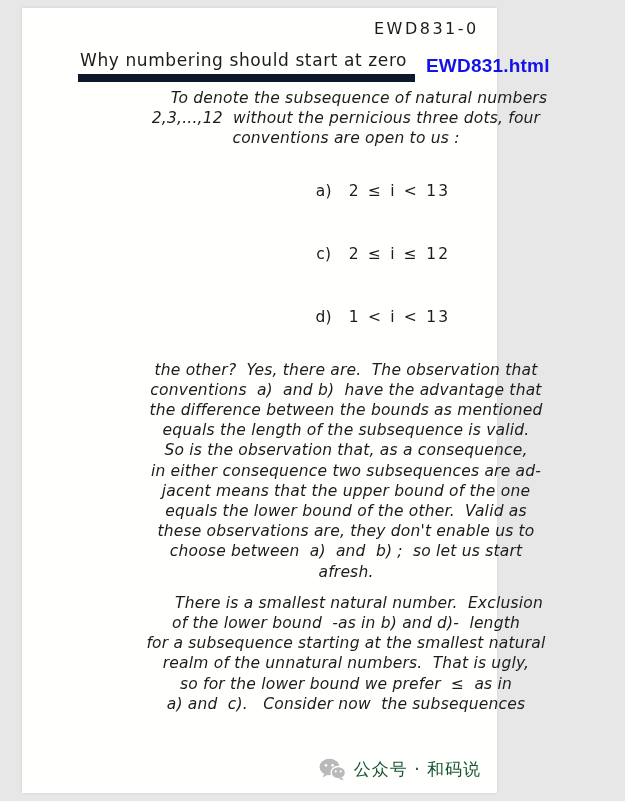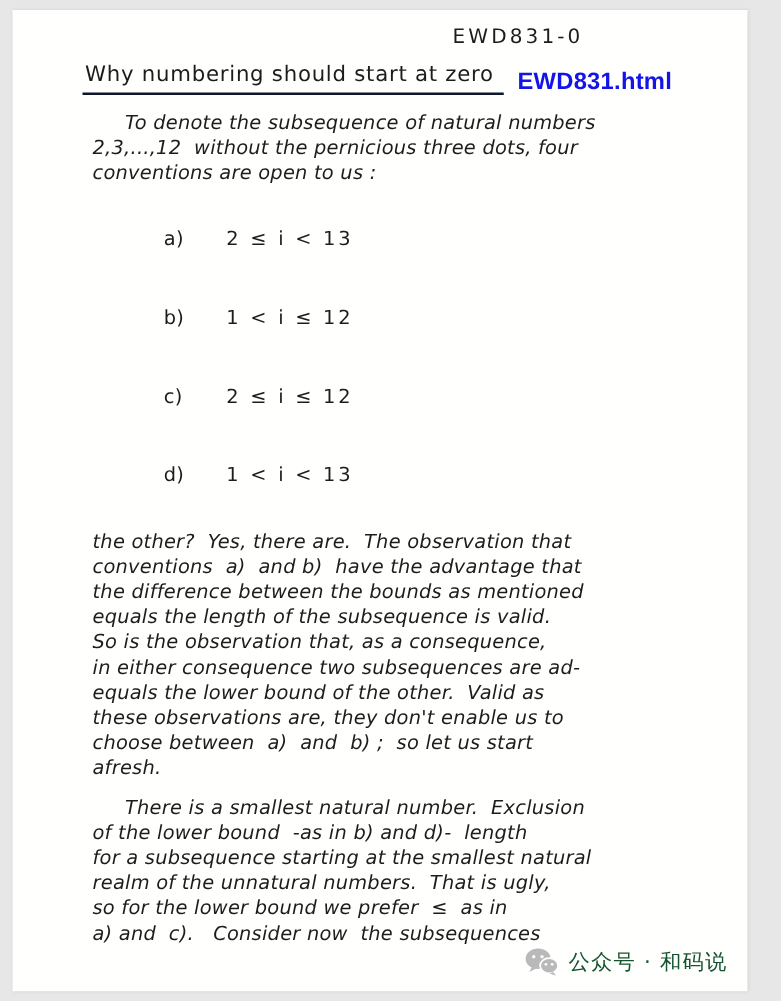--- a/index.html
+++ b/index.html
@@ -6,38 +6,39 @@
   html, body { margin: 0; padding: 0; }
   body {
     width: 625px; height: 801px;
     background: #e7e7e7;
     position: relative;
     overflow: hidden;
     font-family: "DejaVu Sans", sans-serif;
   }
   .page {
     position: absolute;
-    left: 10px; top: 8px;
-    width: 588px; height: 785px;
+    left: 22px; top: 8px;
+    width: 475px; height: 785px;
     background: #fffffe;
     box-shadow: 0 0 3px rgba(0,0,0,0.10);
+    text-align: center;
   }
   .hand { color: #1c1c1c; }
   .doc-number {
     position: absolute;
     left: 352px; top: 11px;
     font-size: 16px;
     letter-spacing: 2.5px;
   }
   .title {
     position: absolute;
     left: 56px; top: 42px;
     font-size: 17px;
     letter-spacing: 0.6px;
-    border-bottom: 2px solid #0f172a;
+    border-bottom: 8px solid #0f172a;
     padding: 0 8px 4px 2px;
   }
   .ewd-link {
     position: absolute;
     left: 390px; top: 47px;
     font-family: "Liberation Sans", sans-serif;
     font-weight: bold;
     font-size: 19px;
     color: #1414e8;
     text-decoration: none;
@@ -93,37 +94,35 @@
       <div class="line indent">To denote the subsequence of natural numbers</div>
       <div class="line">2,3,...,12  without the pernicious three dots, four</div>
       <div class="line">conventions are open to us :</div>
     </div>
 
     <div class="conv-list">
       <div class="conv-row">
         <span class="conv-label">a)</span><span class="conv-expr">2 ≤ i &lt; 13</span>
       </div>
       <div class="conv-row">
-        <span class="conv-label">b)</span><span class="conv-expr">1 &lt; i ≤ 12</span>
-      </div>
-      <div class="conv-row">
         <span class="conv-label">c)</span><span class="conv-expr">2 ≤ i ≤ 12</span>
       </div>
       <div class="conv-row">
         <span class="conv-label">d)</span><span class="conv-expr">1 &lt; i &lt; 13</span>
       </div>
     </div>
 
     <div class="para">
       <div class="line">the other?  Yes, there are.  The observation that</div>
       <div class="line">conventions  a)  and b)  have the advantage that</div>
       <div class="line">the difference between the bounds as mentioned</div>
       <div class="line">equals the length of the subsequence is valid.</div>
       <div class="line">So is the observation that, as a consequence,</div>
       <div class="line">in either consequence two subsequences are ad-</div>
+      <div class="line">jacent means that the upper bound of the one</div>
       <div class="line">equals the lower bound of the other.  Valid as</div>
       <div class="line">these observations are, they don't enable us to</div>
       <div class="line">choose between  a)  and  b) ;  so let us start</div>
       <div class="line">afresh.</div>
     </div>
 
     <div class="para">
       <div class="line indent">There is a smallest natural number.  Exclusion</div>
       <div class="line">of the lower bound  -as in b) and d)-  length</div>
       <div class="line">for a subsequence starting at the smallest natural</div>

